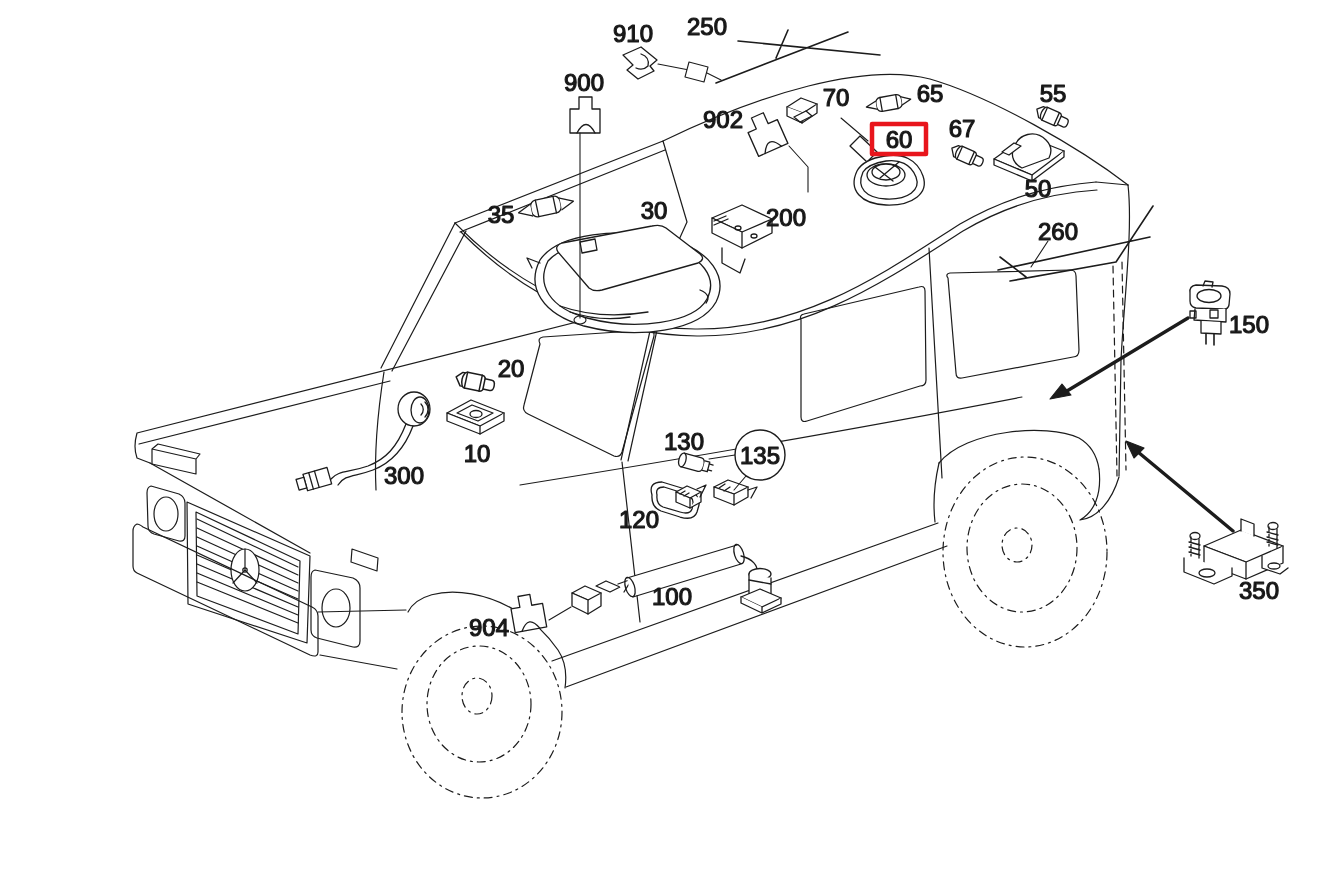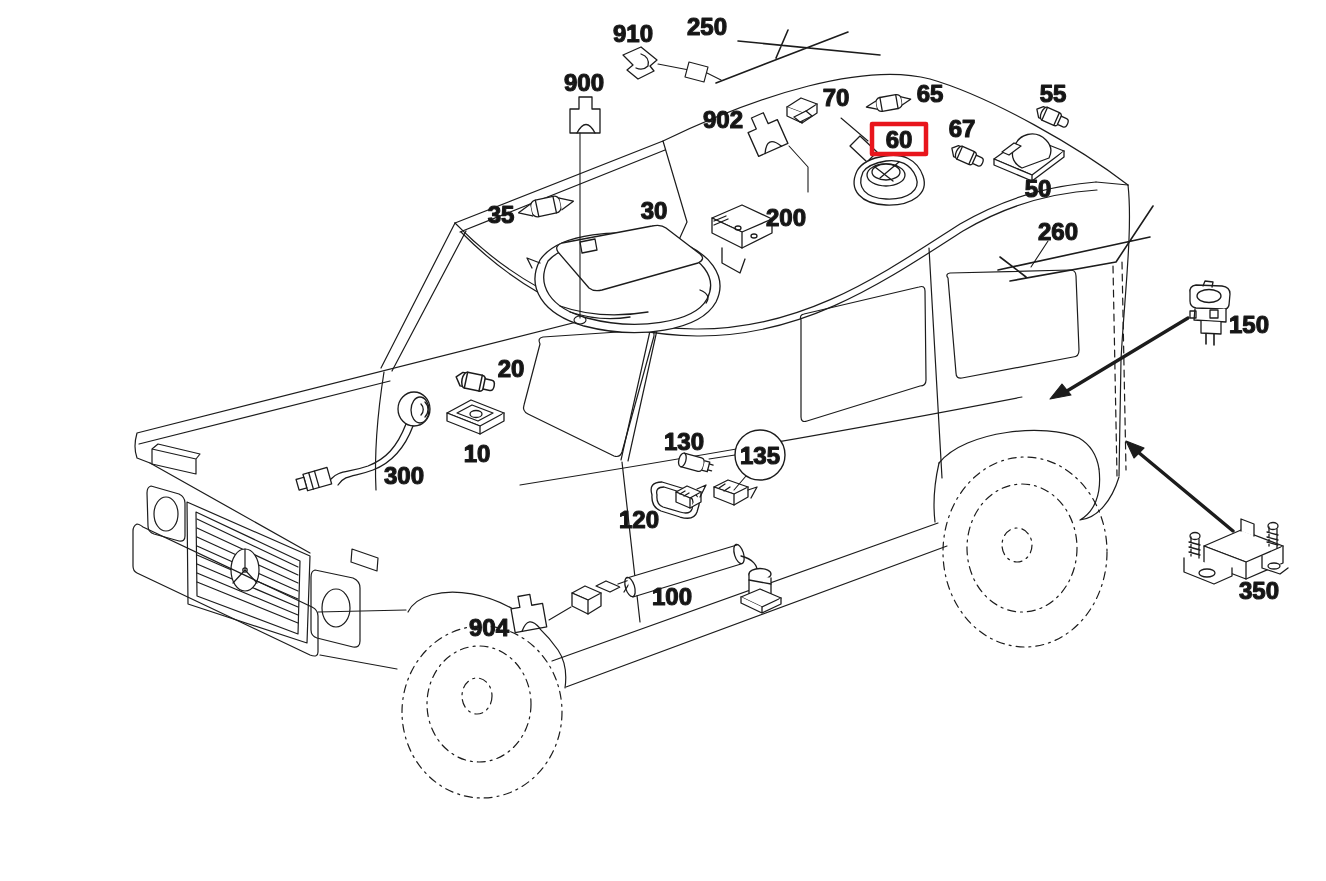--- a/index.html
+++ b/index.html
@@ -1,17 +1,17 @@
 <!DOCTYPE html>
 <html><head>
 <meta charset="utf-8">
 <style>
   html,body{margin:0;padding:0;background:#ffffff;}
   .stage{position:relative;width:1326px;height:881px;background:#fff;overflow:hidden;
-         font-family:"Liberation Sans",sans-serif;font-weight:bold;}
+         font-family:"Liberation Sans",sans-serif;}
   svg{display:block}
   .lbl{font-family:"Liberation Sans",sans-serif;font-size:24px;fill:#141414;
        text-anchor:middle;dominant-baseline:central;user-select:none;}
   .car  *{vector-effect:none}
 </style>
 </head>
 <body>
 
 <div class="stage">
 <svg width="1326" height="881" viewBox="0 0 1326 881" fill="none" stroke="#1c1c1c" stroke-width="1.2" stroke-linecap="round" stroke-linejoin="round">

